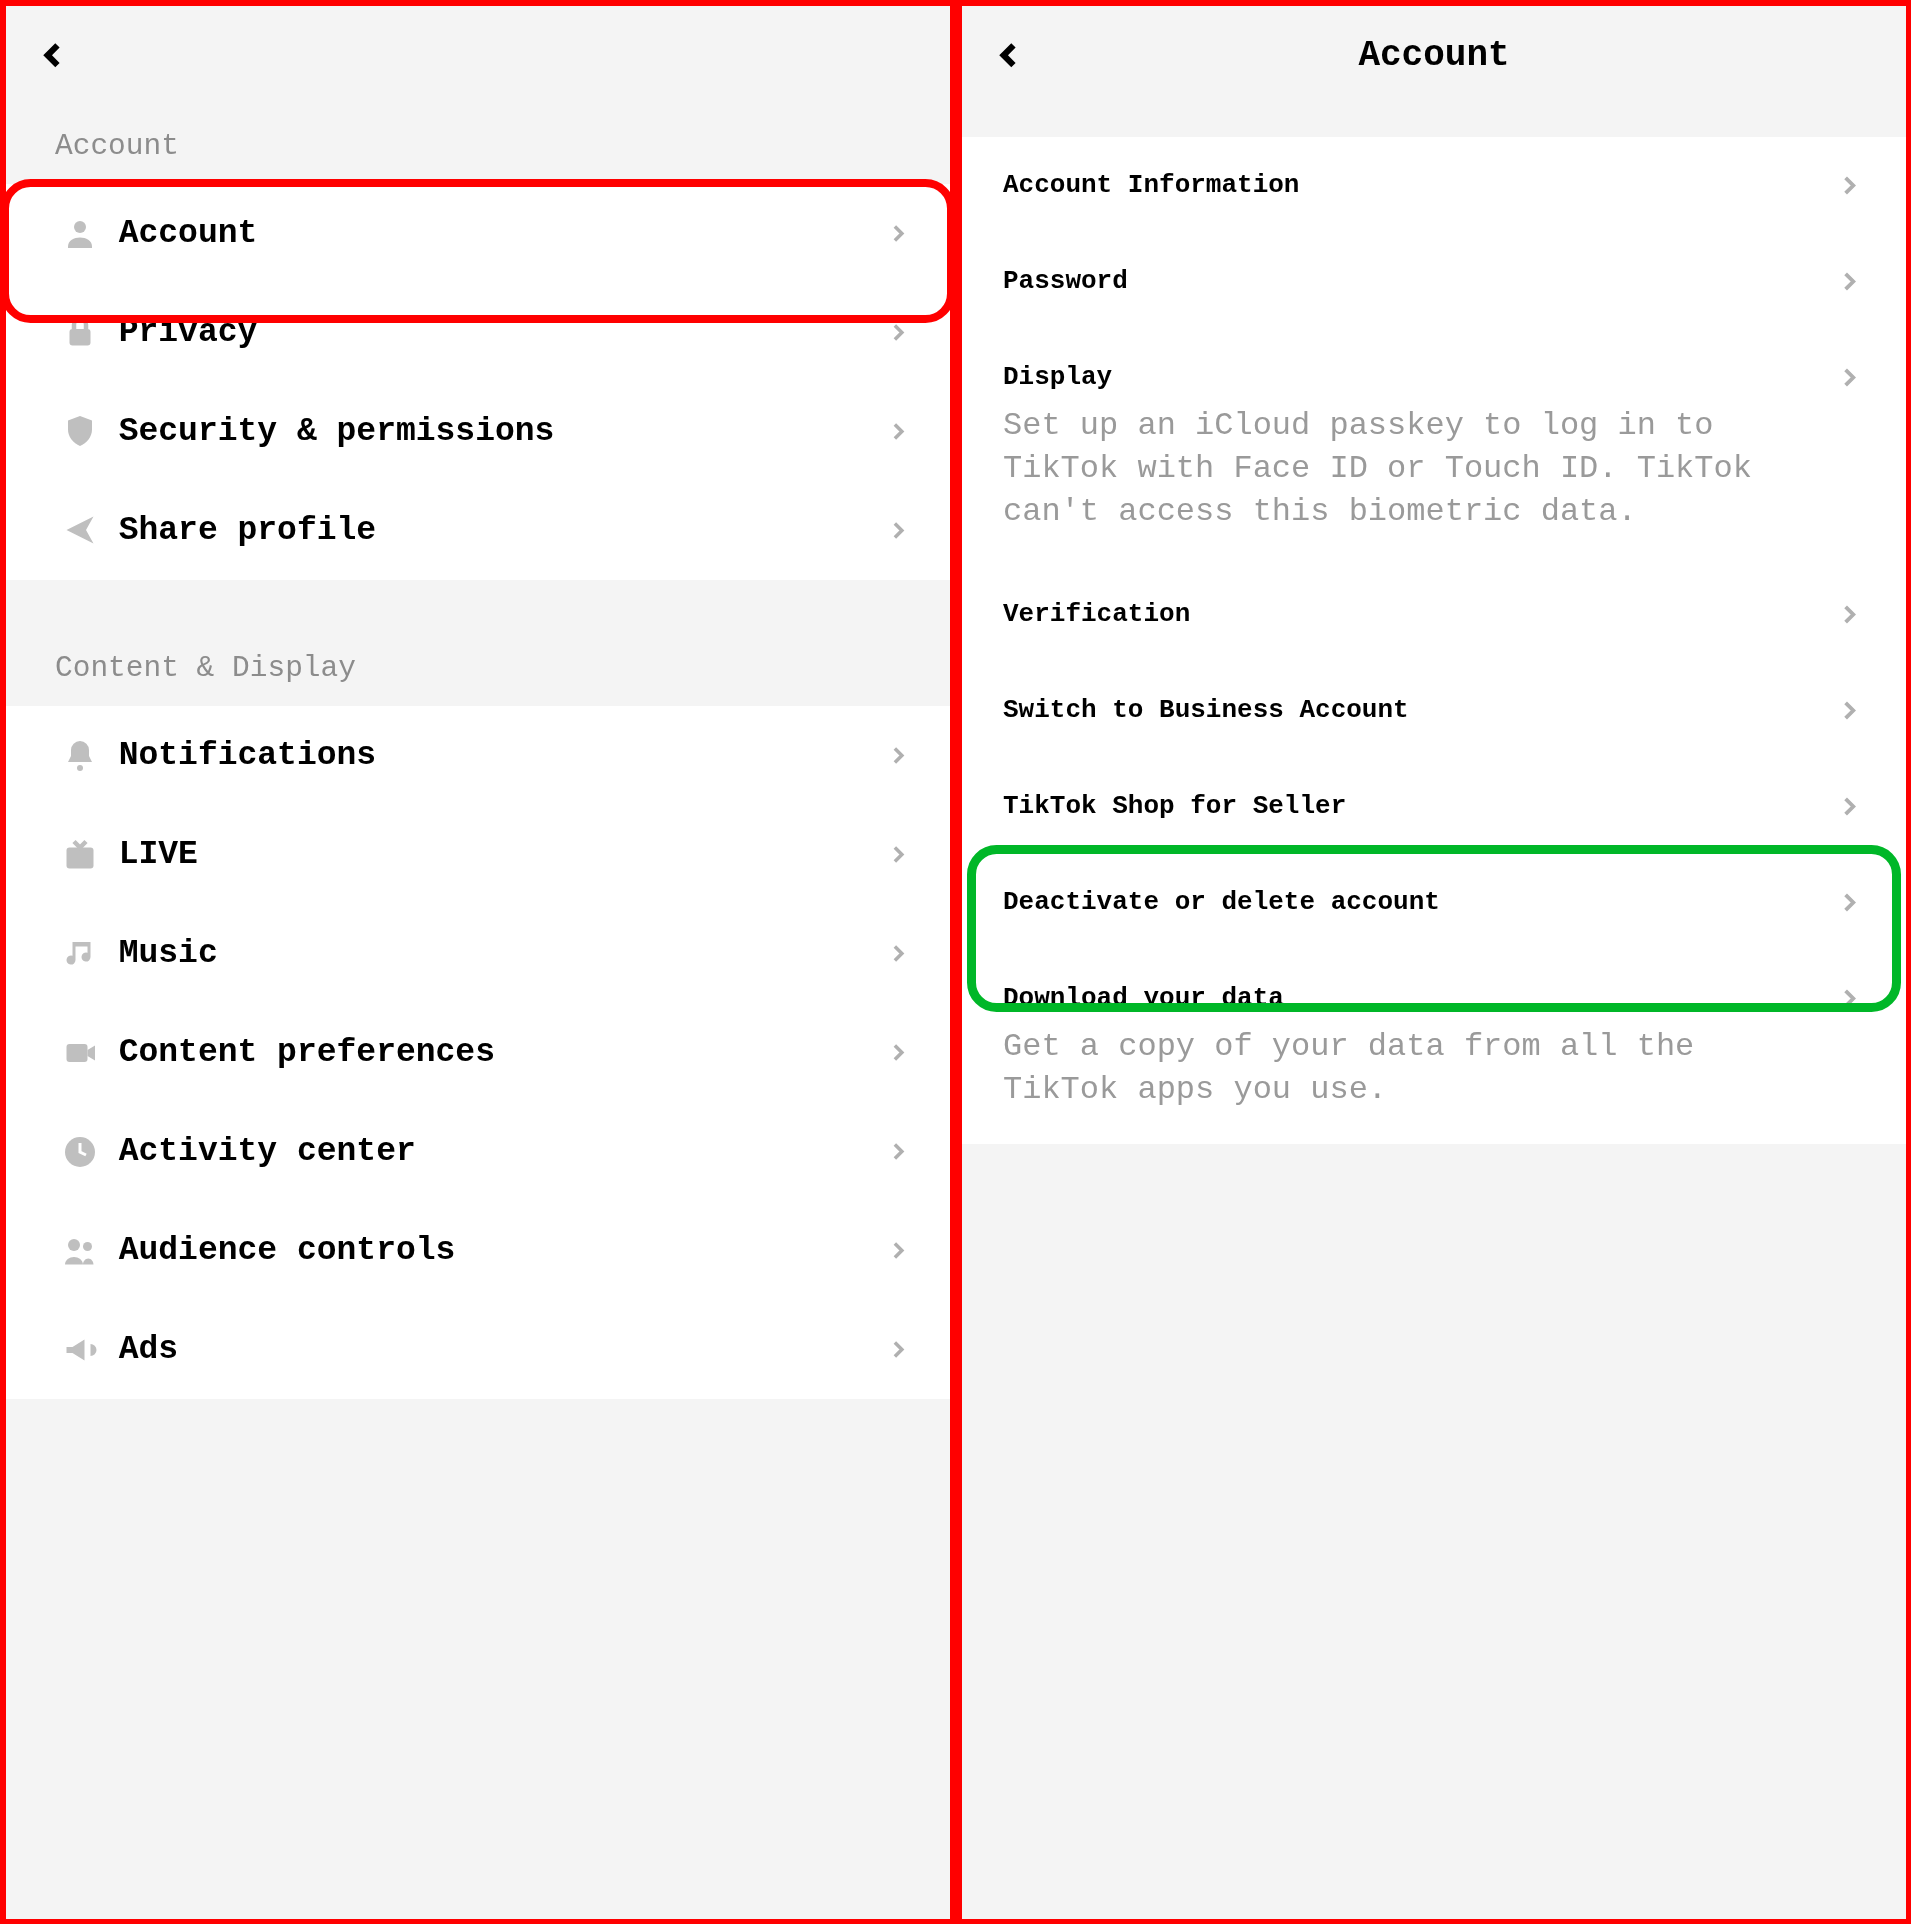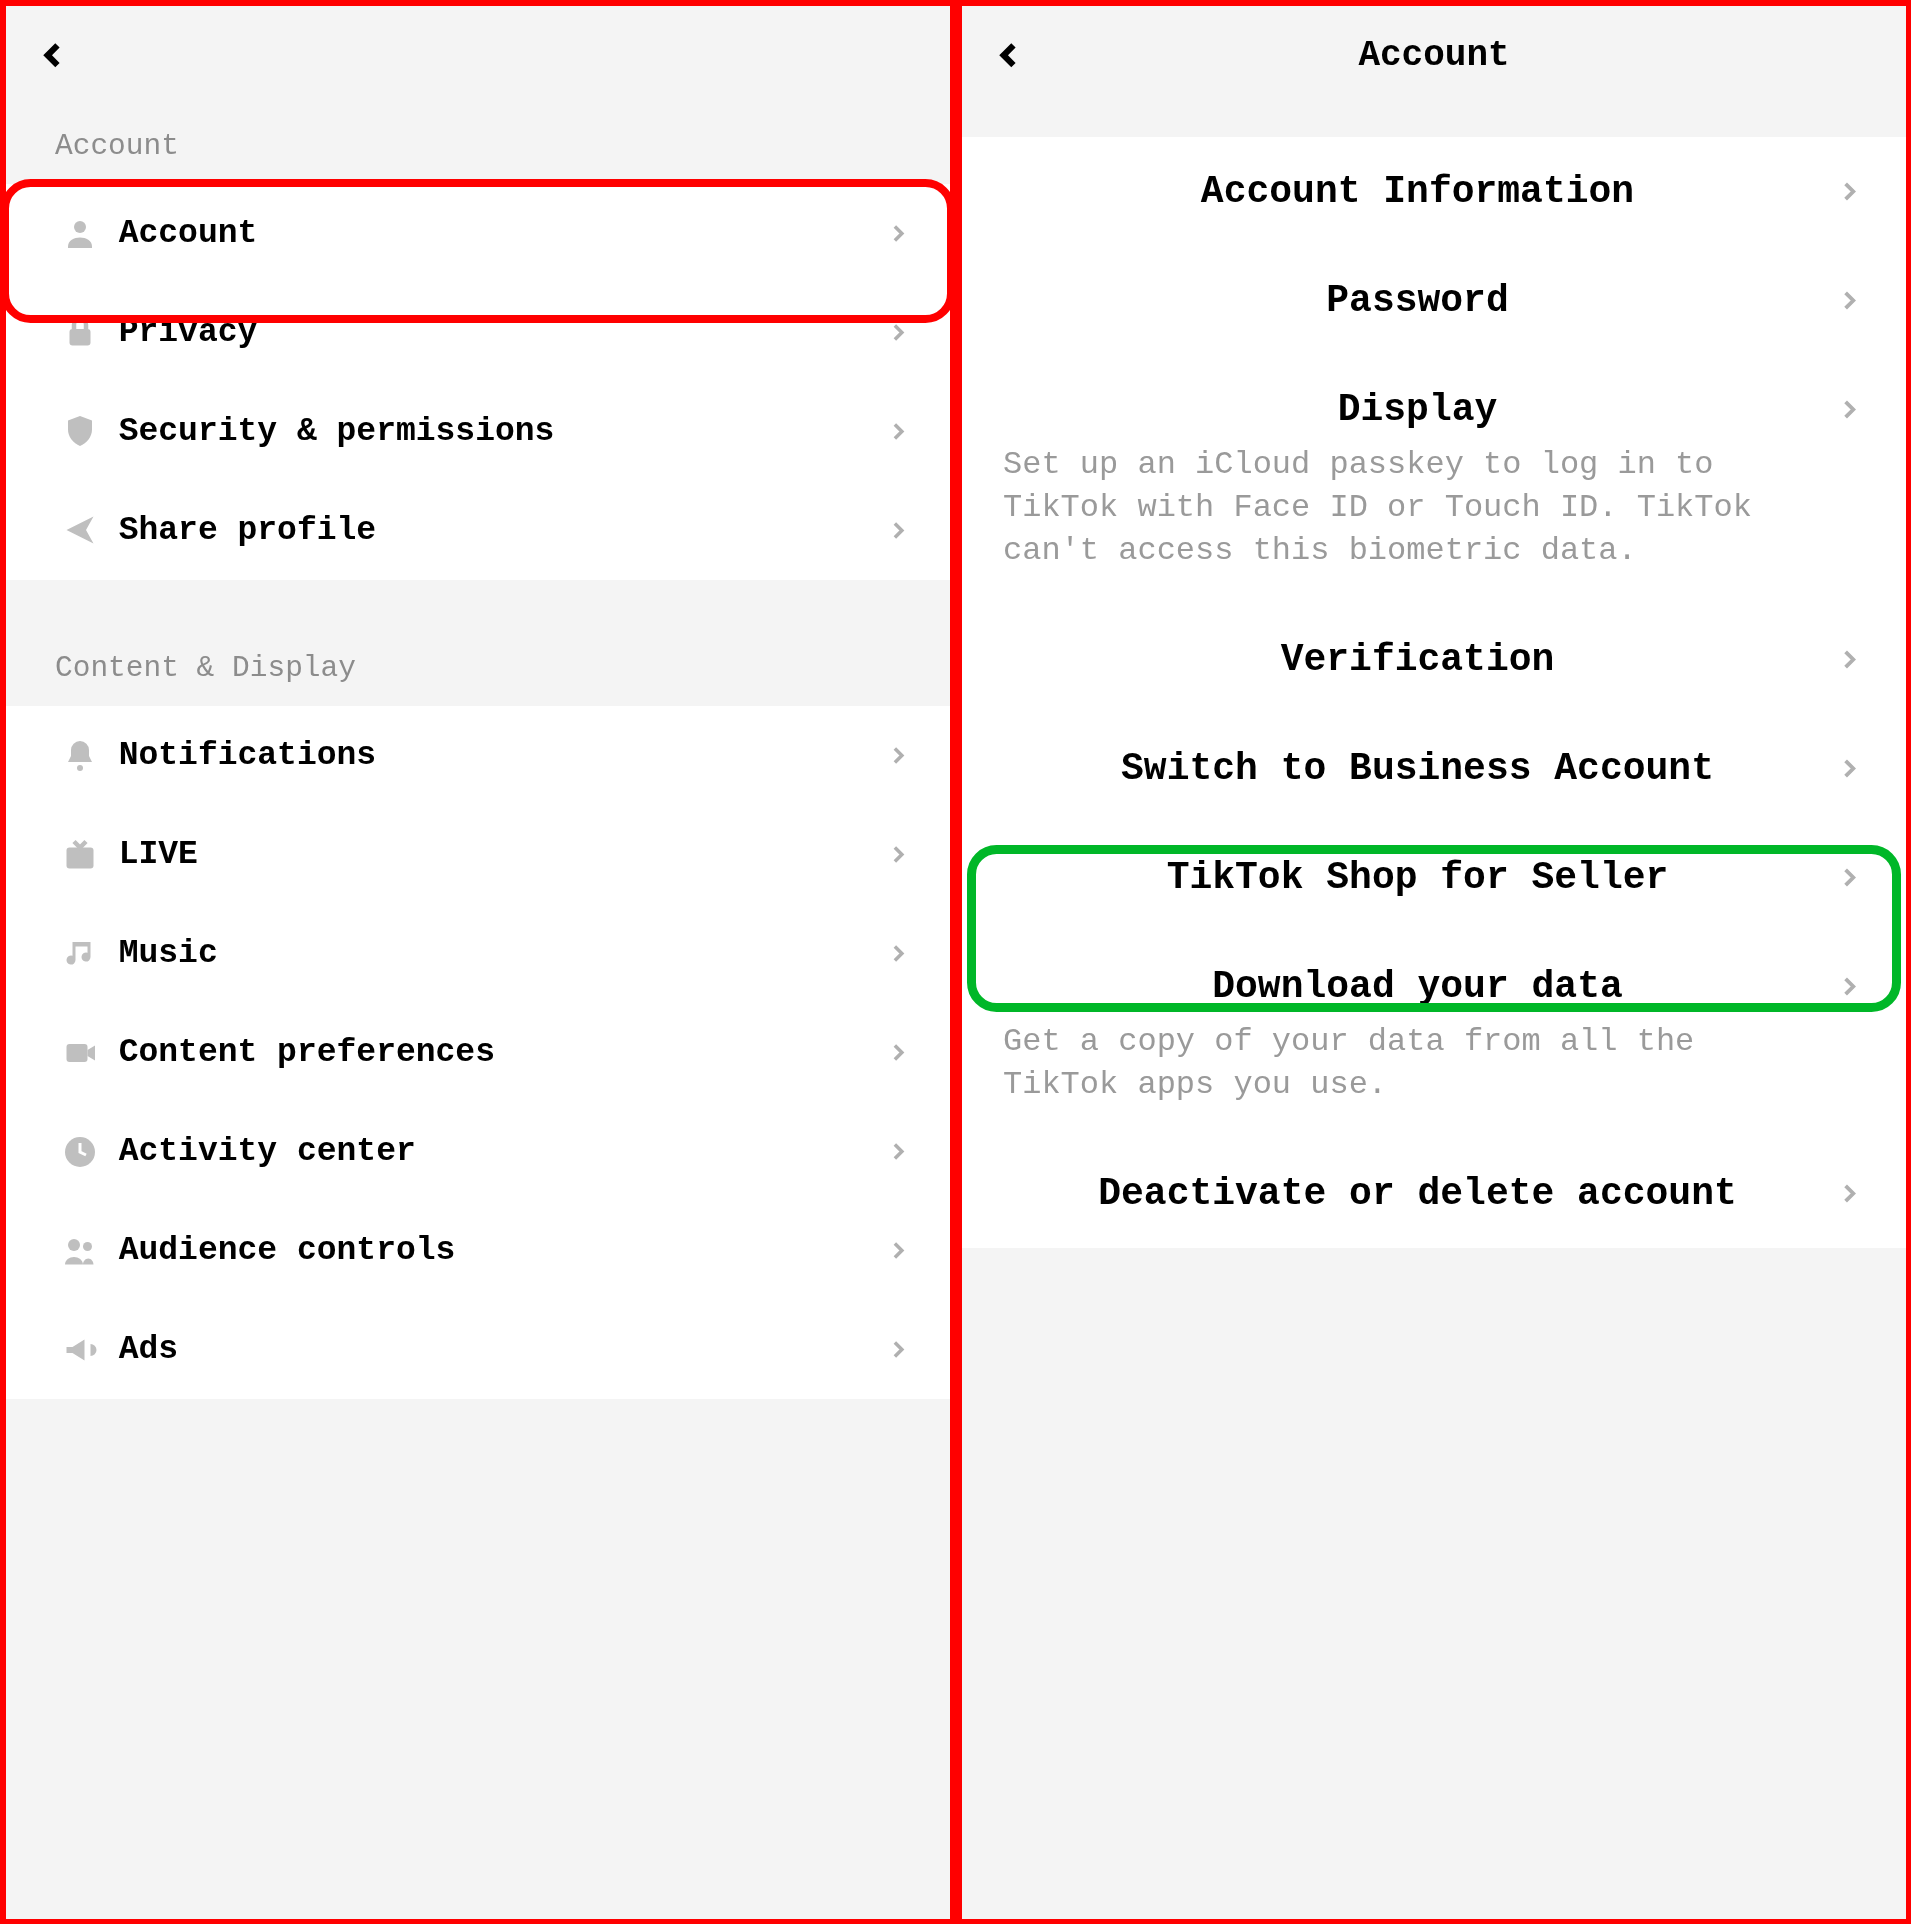--- a/index.html
+++ b/index.html
@@ -24,21 +24,21 @@
   .row .icon svg, .row .icon .ig { width: 36px; height: 36px; fill:#bfbfbf; }
   .row .label { flex:1; font-size: 33px; font-weight: 600; color:#000; }
   .row .chevron { width: 33px; display:flex; justify-content:center; align-items:center; }
   .row .chevron svg { width:21px; height:21px; stroke:#b0b0b0; stroke-width:4; fill:none; }
 
   .gap { height: 47px; background:#f4f4f4; }
 
   
   .row2 { padding: 33px 41px 33px 41px; cursor:pointer; background:#fff; }
   .row2 .line { display:flex; align-items:center; }
-  .row2 .label { flex:1; font-size: 38px; font-weight: 700; color:#000;text-align:center; }
+  .row2 .label { flex:1; font-size: 26px; font-weight: 700; color:#000; }
   .row2 .chevron { width:33px; display:flex; justify-content:center; align-items:center; }
   .row2 .chevron svg { width:23px; height:23px; stroke:#b0b0b0; stroke-width:4; fill:none; }
   .row2 .sub { font-size: 32px; color:#9a9a9a; line-height:1.35; padding-top:11.5px; max-width: 95%; }
 
   
   .hl-red  { position:absolute; border:8.2px solid #ff0000; border-radius:29.5px; pointer-events:none; }
   .hl-green{ position:absolute; border:9.8px solid #00b728; border-radius:29.5px; pointer-events:none; }
 
   .right-body { background:#f4f4f4; height: calc(100% - 98px); }
   .right-list { background:#fff; }
@@ -310,42 +310,42 @@
           <div class="line">
             <div class="label">TikTok Shop for Seller</div>
             <div class="chevron">
                 <svg viewBox="0 0 24 24">
                   <polyline points="9 4 17 12 9 20"></polyline>
                 </svg>
               </div>
           </div>
         </div>
 
+        <div class="row2">
+          <div class="line">
+            <div class="label">Deactivate or delete account</div>
+            <div class="chevron">
+                <svg viewBox="0 0 24 24">
+                  <polyline points="9 4 17 12 9 20"></polyline>
+                </svg>
+              </div>
+          </div>
+        </div>
+
         <div class="row2" id="right-row-download">
           <div class="line">
             <div class="label">Download your data</div>
             <div class="chevron">
                 <svg viewBox="0 0 24 24">
                   <polyline points="9 4 17 12 9 20"></polyline>
                 </svg>
               </div>
           </div>
           <div class="sub">Get a copy of your data from all the TikTok apps you use.</div>
         </div>
 
-        <div class="row2">
-          <div class="line">
-            <div class="label">Deactivate or delete account</div>
-            <div class="chevron">
-                <svg viewBox="0 0 24 24">
-                  <polyline points="9 4 17 12 9 20"></polyline>
-                </svg>
-              </div>
-          </div>
-        </div>
-
         <div class="hl-green" id="green-hl" style="left: 4.9px; right: 4.9px; top: 708px; height: 167px;"></div>
       </div>
     </div>
   </div>
 
 </div>
 
 
 </body></html>

